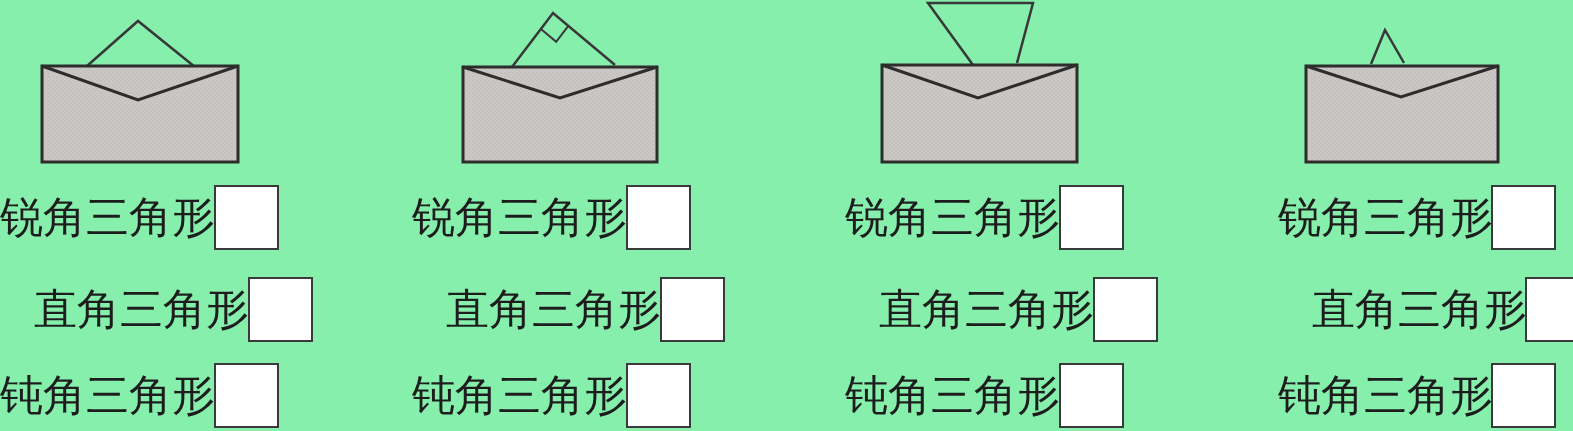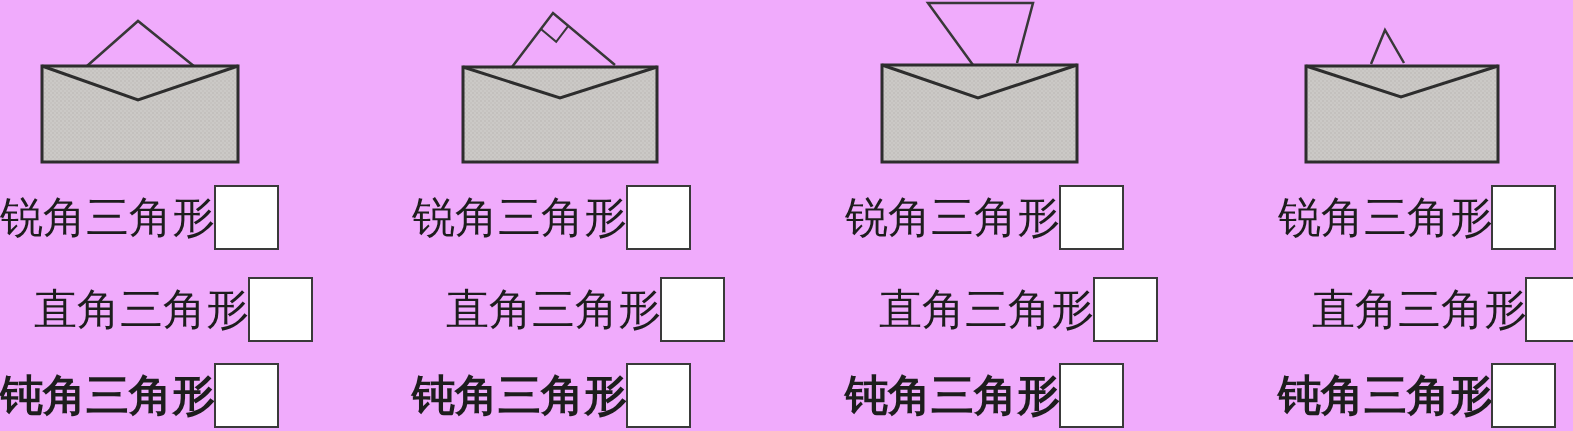--- a/index.html
+++ b/index.html
@@ -4,21 +4,21 @@
 <style>
   html, body {
     margin: 0;
     padding: 0;
     background: #ffffff;
   }
   .sheet {
     position: relative;
     width: 1573px;
     height: 431px;
-    background: #f0abfc;
+    background: #86efac;
     overflow: hidden;
     font-family: "Liberation Serif", "DejaVu Serif", serif;
     color: #1d1d1d;
   }
   .group {
     position: absolute;
     top: 0;
     width: 340px;
     height: 431px;
   }
@@ -50,21 +50,21 @@
     left: 214px;
     top: 0;
     width: 61px;
     height: 61px;
     border: 2px solid #3a3a3a;
     background: #ffffff;
     box-sizing: content-box;
   }
   .r1 { top: 185px; }
   .r2 { top: 277px; margin-left: 34px; }
-  .r3 { top: 363px; font-weight: bold; }
+  .r3 { top: 363px; }
 </style>
 </head>
 <body>
 
 <div class="sheet">
 
   <section class="group" style="left:0px">
     <svg class="env" width="260" height="168" aria-hidden="true">
       <defs>
         <pattern id="ht1" width="4" height="4" patternUnits="userSpaceOnUse">

